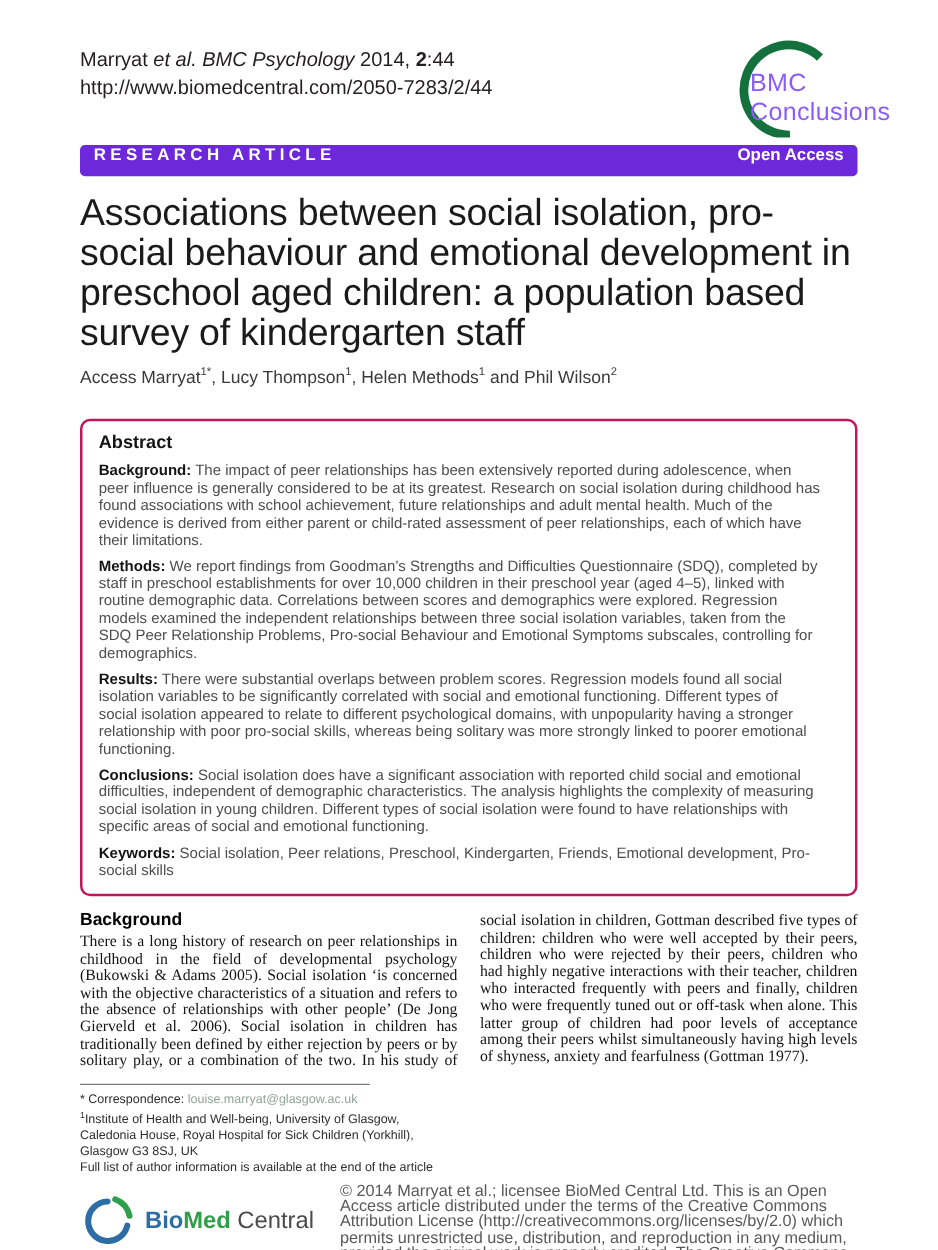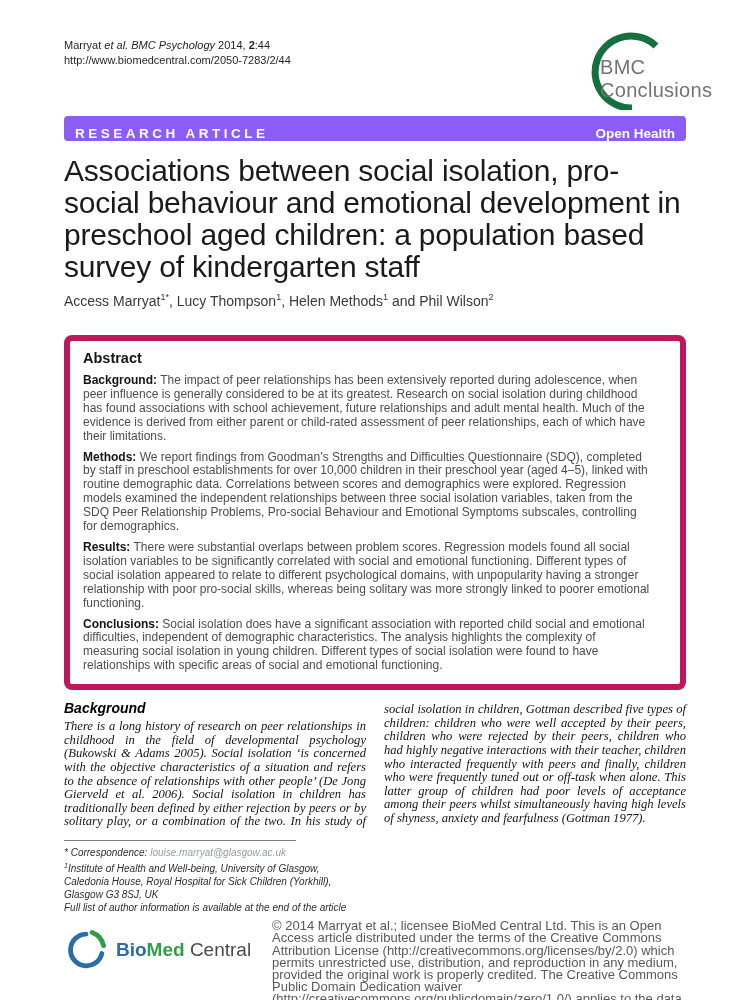--- a/index.html
+++ b/index.html
@@ -1,46 +1,46 @@
 <!DOCTYPE html>
 <html><head>
 <meta charset="utf-8">
 <style>
   html, body { margin:0; padding:0; width:750px; height:1000px; background:#ffffff; overflow:hidden; }
   body { font-family:"Liberation Sans", sans-serif; color:#231f20; }
   .page { width:622px; margin:0 auto; padding-top:30px; }
 
   
   .hdr { display:flex; justify-content:space-between; align-items:flex-start; height:80px; }
-  .cite { font-size:11px; line-height:1.4; color:#231f20; padding-top:8px; }
+  .cite { font-size:16px; line-height:1.4; color:#231f20; padding-top:8px; }
   .cite i { font-style:italic; }
   .cite b { font-weight:bold; }
   .bmclogo { position:relative; width:112px; height:80px; }
   .bmclogo svg { position:absolute; left:0; top:0; }
-  .bmclogo .bmctxt { position:absolute; left:26px; top:26px; font-size:20px; line-height:23px; color:#737373; letter-spacing:0.3px; }
+  .bmclogo .bmctxt { position:absolute; left:26px; top:26px; font-size:20px; line-height:23px; color:#8b5cf6; letter-spacing:0.3px; }
 
   
-  .banner { margin-top:6px; height:25px; background:#8b5cf6; border-radius:4px; display:flex; align-items:flex-end; justify-content:space-between; padding:0 11px; }
+  .banner { margin-top:6px; height:25px; background:#6d28d9; border-radius:4px; display:flex; align-items:flex-start; justify-content:space-between; padding:0 11px; }
   .banner .ra { color:#fff; font-weight:bold; font-size:13.5px; letter-spacing:3.5px; }
   .banner .oa { color:#fff; font-weight:bold; font-size:13.5px; }
 
   
   h1.title { font-weight:400; font-size:30px; line-height:32px; margin:14px 0 0 0; color:#1a1a1a; letter-spacing:-0.2px; }
   .authors { margin-top:10px; font-size:14px; color:#3a3a3a; }
   .authors sup { font-size:9px; vertical-align:super; line-height:0; }
 
   
-  .abs { margin-top:26px; border:6px solid #be185d; border-radius:8px; padding:9px 28px 11px 13px; color:#4d4d4d; }
+  .abs { margin-top:26px; border:2px solid #be185d; border-radius:8px; padding:9px 28px 11px 13px; color:#4d4d4d; }
   .abs h2 { font-size:14.5px; margin:0 0 8px 0; color:#141414; }
   .abs p { font-size:12px; line-height:13.9px; margin:0 0 7px 0; }
   .abs p:last-child { margin-bottom:0; }
   .abs b { color:#141414; }
 
   
-  .cols { display:flex; gap:18px; margin-top:10px;font-style:italic; }
+  .cols { display:flex; gap:18px; margin-top:10px; }
   .col { width:302px; }
   .col h3 { font-size:14px; margin:0 0 4px 0; color:#000; font-family:"Liberation Sans", sans-serif; }
   .bodytext { font-family:"Liberation Serif", serif; font-size:12.6px; line-height:13.6px; text-align:justify; color:#141414; margin:0; }
   .bodytext.cont { text-align-last:justify; }
   .indent { text-indent:13px; }
   .col2pad { padding-top:3px; }
 
   
   .fnote { margin-top:11px; }
   .fnote .rule { width:232px; border-top:1px solid #7d7d7d; margin-bottom:5px; }
@@ -73,34 +73,35 @@
       </svg>
       <div class="bmctxt">
         <div>BMC</div>
         <div>Conclusions</div>
       </div>
     </div>
   </div>
 
   <div class="banner">
     <span class="ra">RESEARCH ARTICLE</span>
-    <span class="oa">Open Health</span>
+    <span class="oa">Open Access</span>
   </div>
 
   <h1 class="title">Associations between social isolation, pro-social behaviour and emotional development in preschool aged children: a population based survey of kindergarten staff</h1>
   <div class="authors">
     <span><span>Access Marryat</span><sup>1*</sup><span>, </span></span><span><span>Lucy Thompson</span><sup>1</sup><span>, </span></span><span><span>Helen Methods</span><sup>1</sup><span> and </span></span><span><span>Phil Wilson</span><sup>2</sup></span>
   </div>
 
   <div class="abs">
     <h2>Abstract</h2>
     <p><b>Background:</b><span> The impact of peer relationships has been extensively reported during adolescence, when peer influence is generally considered to be at its greatest. Research on social isolation during childhood has found associations with school achievement, future relationships and adult mental health. Much of the evidence is derived from either parent or child-rated assessment of peer relationships, each of which have their limitations.</span></p>
     <p><b>Methods:</b><span> We report findings from Goodman’s Strengths and Difficulties Questionnaire (SDQ), completed by staff in preschool establishments for over 10,000 children in their preschool year (aged 4–5), linked with routine demographic data. Correlations between scores and demographics were explored. Regression models examined the independent relationships between three social isolation variables, taken from the SDQ Peer Relationship Problems, Pro-social Behaviour and Emotional Symptoms subscales, controlling for demographics.</span></p>
     <p><b>Results:</b><span> There were substantial overlaps between problem scores. Regression models found all social isolation variables to be significantly correlated with social and emotional functioning. Different types of social isolation appeared to relate to different psychological domains, with unpopularity having a stronger relationship with poor pro-social skills, whereas being solitary was more strongly linked to poorer emotional functioning.</span></p>
     <p><b>Conclusions:</b><span> Social isolation does have a significant association with reported child social and emotional difficulties, independent of demographic characteristics. The analysis highlights the complexity of measuring social isolation in young children. Different types of social isolation were found to have relationships with specific areas of social and emotional functioning.</span></p>
+    <p><b>Keywords:</b><span> Social isolation, Peer relations, Preschool, Kindergarten, Friends, Emotional development, Pro-social skills</span></p>
   </div>
 
   <div class="cols">
     <div class="col">
       <h3>Background</h3>
       <p class="bodytext cont">There is a long history of research on peer relationships in childhood in the field of developmental psychology (Bukowski &amp; Adams 2005). Social isolation ‘is concerned with the objective characteristics of a situation and refers to the absence of relationships with other people’ (De Jong Gierveld et al. 2006). Social isolation in children has traditionally been defined by either rejection by peers or by solitary play, or a combination of the two. In his study of</p>
       <div class="fnote">
         <div class="rule"></div>
         <p><span>* Correspondence: </span><a class="email" href="#">louise.marryat@glasgow.ac.uk</a></p>
         <p><sup>1</sup><span>Institute of Health and Well-being, University of Glasgow, Caledonia House, Royal Hospital for Sick Children (Yorkhill), Glasgow G3 8SJ, UK</span></p>

